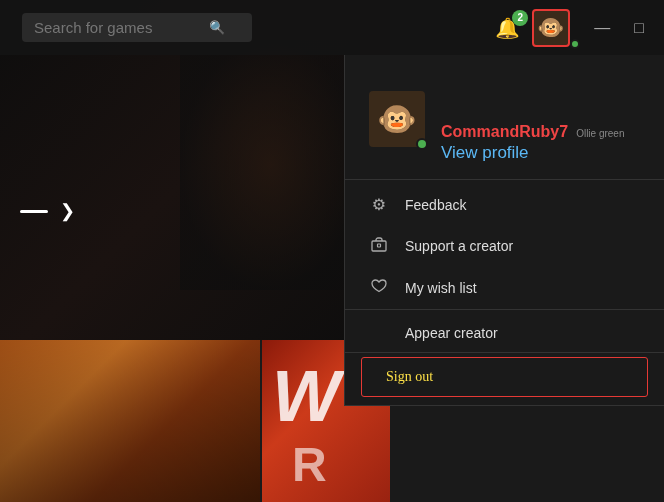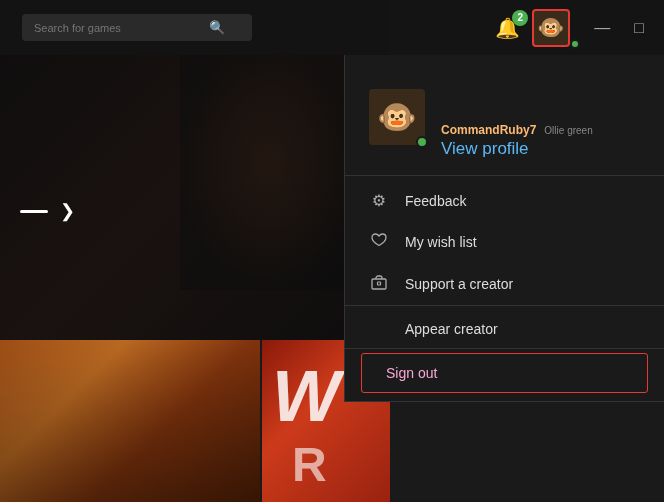--- a/index.html
+++ b/index.html
@@ -111,21 +111,21 @@
       border-radius: 4px;
       padding: 6px 12px;
       width: 230px;
       margin-left: 10px;
     }
     .search-input {
       background: transparent;
       border: none;
       outline: none;
       color: #888;
-      font-size: 11px;
+      font-size: 15px;
       width: 175px;
     }
     .search-icon-btn {
       color: #888;
       font-size: 13px;
       cursor: pointer;
     }
 
     .header-spacer { flex: 1; }
 
@@ -254,23 +254,23 @@
       bottom: -3px;
       right: -3px;
       width: 12px;
       height: 12px;
       background: #4caf50;
       border-radius: 50%;
       border: 2px solid #1a1a1a;
     }
     .profile-info {}
     .profile-username {
-      font-size: 12px;
+      font-size: 16px;
       font-weight: 600;
-      color: #fdba74;
+      color: #ef4444;
       margin-top: 48px;
     }
     .profile-status {
       font-size: 10px;
       color: #888;
     }
     .profile-view-link {
       font-size: 17px;
       color: #5bb8f5;
       cursor: pointer;
@@ -312,21 +312,22 @@
       padding: 11px 24px;
       gap: 16px;
       cursor: pointer;
       color: #ccc;
       font-size: 14px;
       margin: 4px 16px;
       border: 1px solid #e53935;
       border-radius: 3px;
     }
     .sign-out-label {
-      color: #f9a8d4;
+      color: #fde047;
+      font-family: Liberation Serif, serif;
     }
   </style>
 </head>
 <body>
 
 <div class="bg-main"></div>
 <div class="bg-image-area">
   <div class="bg-creature"></div>
 </div>
 
@@ -386,37 +387,37 @@
 
   <div class="menu-item">
     <span class="menu-icon">⚙</span>
     <span class="menu-label">Feedback</span>
   </div>
 
 
   <div class="menu-item">
     <span class="menu-icon">
       <svg width="18" height="16" viewBox="0 0 18 16" fill="none" xmlns="http://www.w3.org/2000/svg">
-        <path d="M9 13.5C9 13.5 2 9.5 2 5.5C2 3.5 3.5 2 5.5 2C7 2 8.2 2.9 9 4C9.8 2.9 11 2 12.5 2C14.5 2 16 3.5 16 5.5C16 9.5 9 13.5 9 13.5Z" stroke="#aaa" stroke-width="1.3" fill="none"></path>
-      </svg>
-    </span>
-    <span class="menu-label">My wish list</span>
-  </div>
-
-  <div class="menu-item">
-    <span class="menu-icon">
-      <svg width="18" height="16" viewBox="0 0 18 16" fill="none" xmlns="http://www.w3.org/2000/svg">
         <rect x="2" y="5" width="14" height="10" rx="1" stroke="#aaa" stroke-width="1.3"></rect>
         <path d="M6 5V4C6 2.9 6.9 2 8 2H10C11.1 2 12 2.9 12 4V5" stroke="#aaa" stroke-width="1.3"></path>
         <rect x="7.5" y="8" width="3" height="3" rx="0.5" stroke="#aaa" stroke-width="1.2"></rect>
       </svg>
     </span>
     <span class="menu-label">Support a creator</span>
   </div>
 
+  <div class="menu-item">
+    <span class="menu-icon">
+      <svg width="18" height="16" viewBox="0 0 18 16" fill="none" xmlns="http://www.w3.org/2000/svg">
+        <path d="M9 13.5C9 13.5 2 9.5 2 5.5C2 3.5 3.5 2 5.5 2C7 2 8.2 2.9 9 4C9.8 2.9 11 2 12.5 2C14.5 2 16 3.5 16 5.5C16 9.5 9 13.5 9 13.5Z" stroke="#aaa" stroke-width="1.3" fill="none"></path>
+      </svg>
+    </span>
+    <span class="menu-label">My wish list</span>
+  </div>
+
 
   <div class="menu-divider"></div>
 
   <div class="menu-item">
     <span class="menu-icon"></span>
     <span class="menu-label">Appear creator</span>
   </div>
 
   <div class="menu-divider"></div>
 

